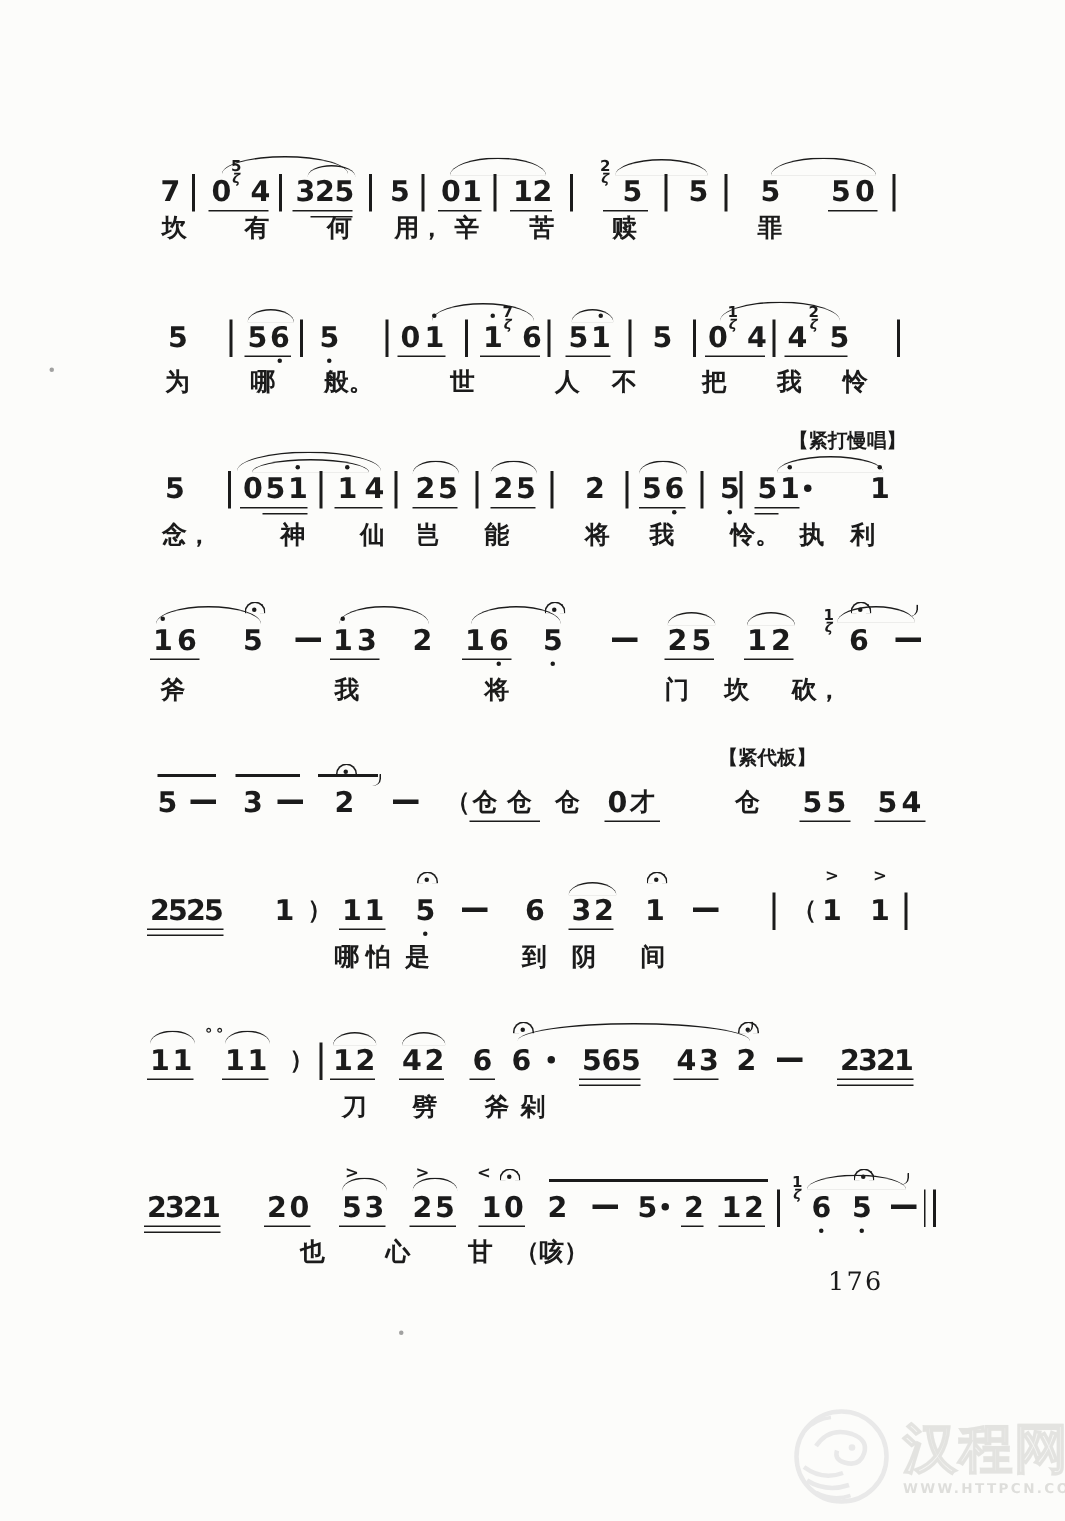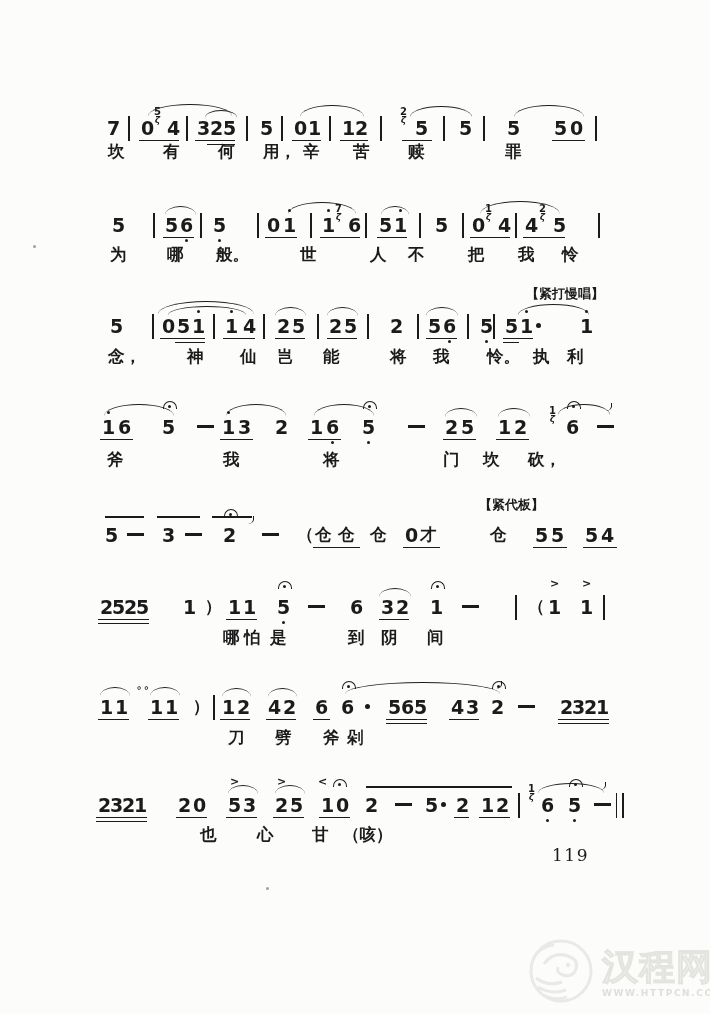--- a/index.html
+++ b/index.html
@@ -404,21 +404,21 @@
         <span class="arc" style="left: 275px; width: 30px; top: -10px; height: 8px;"></span>
         <span class="arc hook" style="left: 538px; width: 66px; top: -12px; height: 9px;"></span>
         <span class="ovl" style="left: 366px; width: 146px;"></span>
         <span class="lyr" style="left: 200px; top: 31px;">也</span>
         <span class="lyr" style="left: 257px; top: 31px;">心</span>
         <span class="lyr" style="left: 312px; top: 31px;">甘</span>
         <span class="lyr" style="left: 343px; top: 31px;">（咳）</span>
       </div>
     </div>
 
-  <div class="pagenum">119</div>
+  <div class="pagenum">176</div>
 
   <div class="speck s1"></div>
   <div class="speck s2"></div>
 
   <div class="watermark">
     <svg class="wm-logo" width="76" height="78" viewBox="0 0 76 78" fill="none">
       <circle cx="37" cy="39" r="30" stroke="#e9e9e9" stroke-width="3"></circle>
       <path d="M20 32 q9 -13 24 -8 q11 4 8 13 q-3 9 -13 6 q-7 -2 -5 -8" stroke="#e9e9e9" stroke-width="3" fill="none"></path>
       <path d="M12 22 q8 -8 18 -9" stroke="#e9e9e9" stroke-width="2.5" fill="none"></path>
       <path d="M12 46 q12 9 26 4" stroke="#e9e9e9" stroke-width="3" fill="none"></path>

